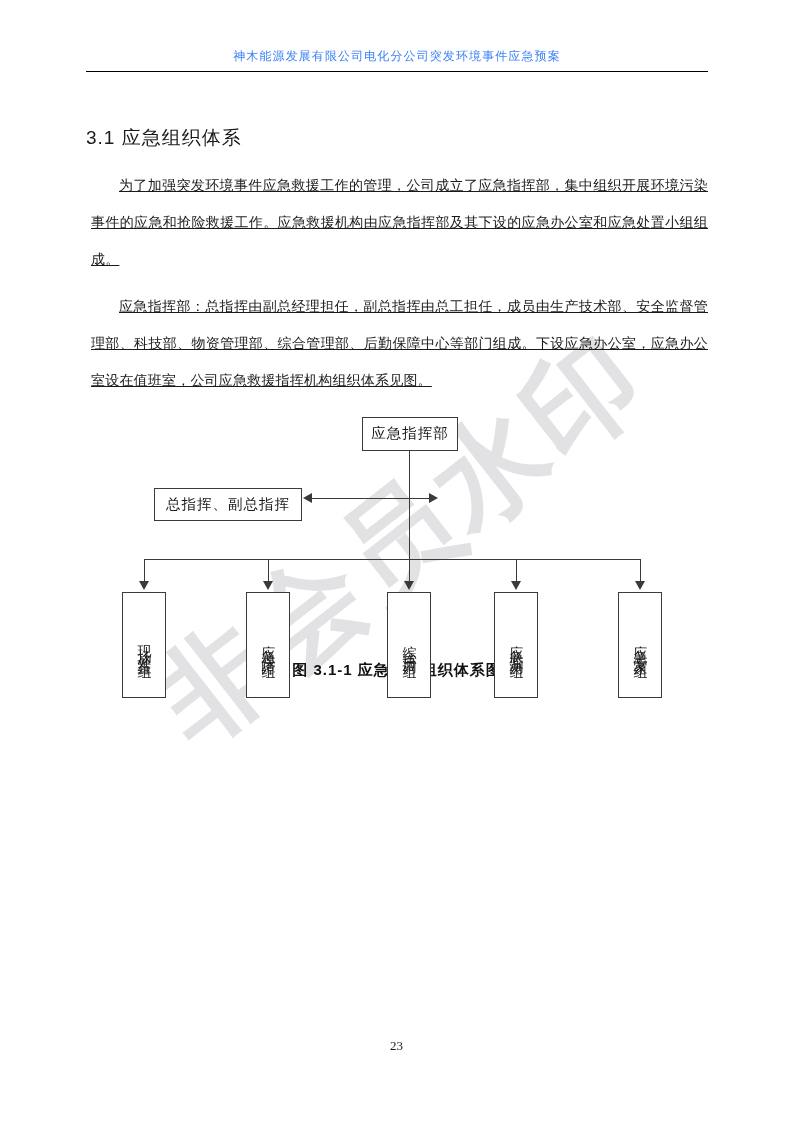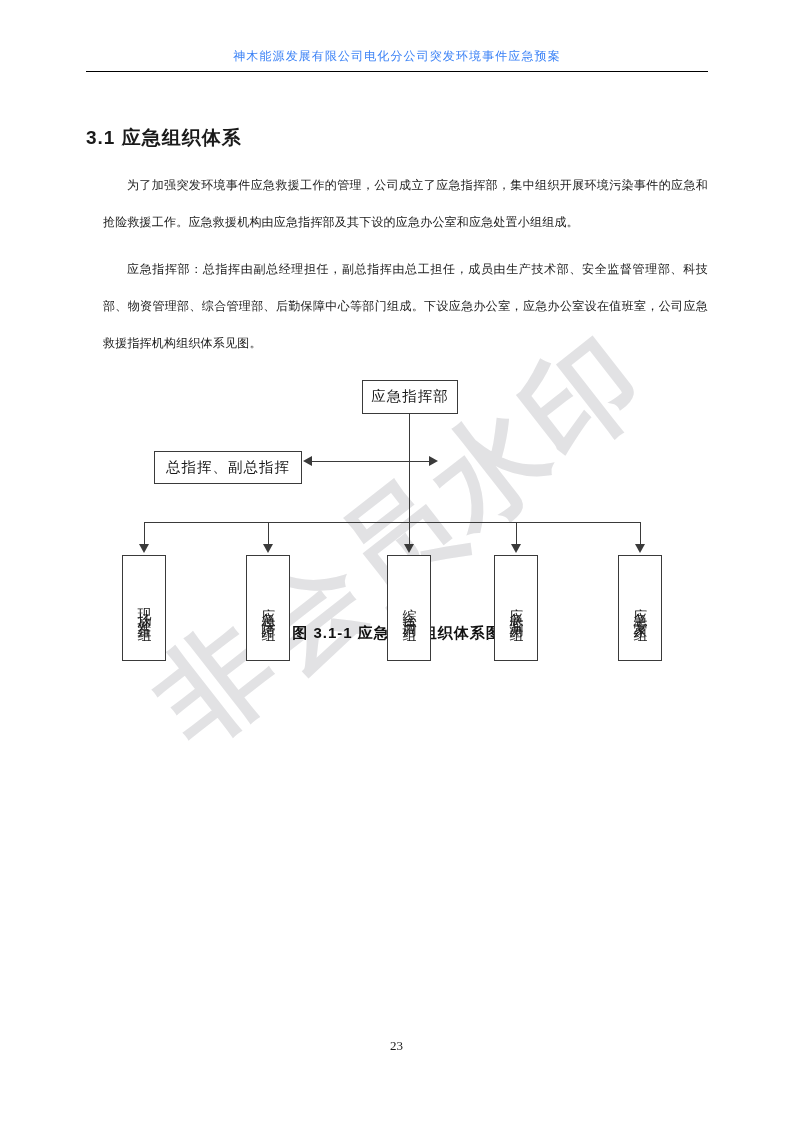--- a/index.html
+++ b/index.html
@@ -80,34 +80,35 @@
     font-family: "Liberation Sans", "DejaVu Sans", sans-serif;
     font-size: 21px;
     font-weight: 700;
     letter-spacing: 1px;
     margin: 8px 0 0 0;
     line-height: 1.5;
   }
   h2.h-lvl2 {
     font-family: "Liberation Sans", "DejaVu Sans", sans-serif;
     font-size: 19px;
-    font-weight: 700;
+    font-weight: 400;
     letter-spacing: 1px;
     margin: 20px 0 0 0;
     line-height: 1.5;
   }
 
   p.para {
-    font-size: 12px;
+    font-size: 14px;
     line-height: 37px;
     text-align: justify;
     text-justify: inter-ideograph;
     text-indent: 2em;
-    margin: 10px 0 0 17px;
+    margin: 10px 0 0 5px;
     letter-spacing: 0.2px;
+    text-decoration: underline;
   }
   p.para:first-of-type {
     margin-top: 14px;
   }
 
   
   .figure {
     position: relative;
     margin-top: 14px;
     height: 270px;

